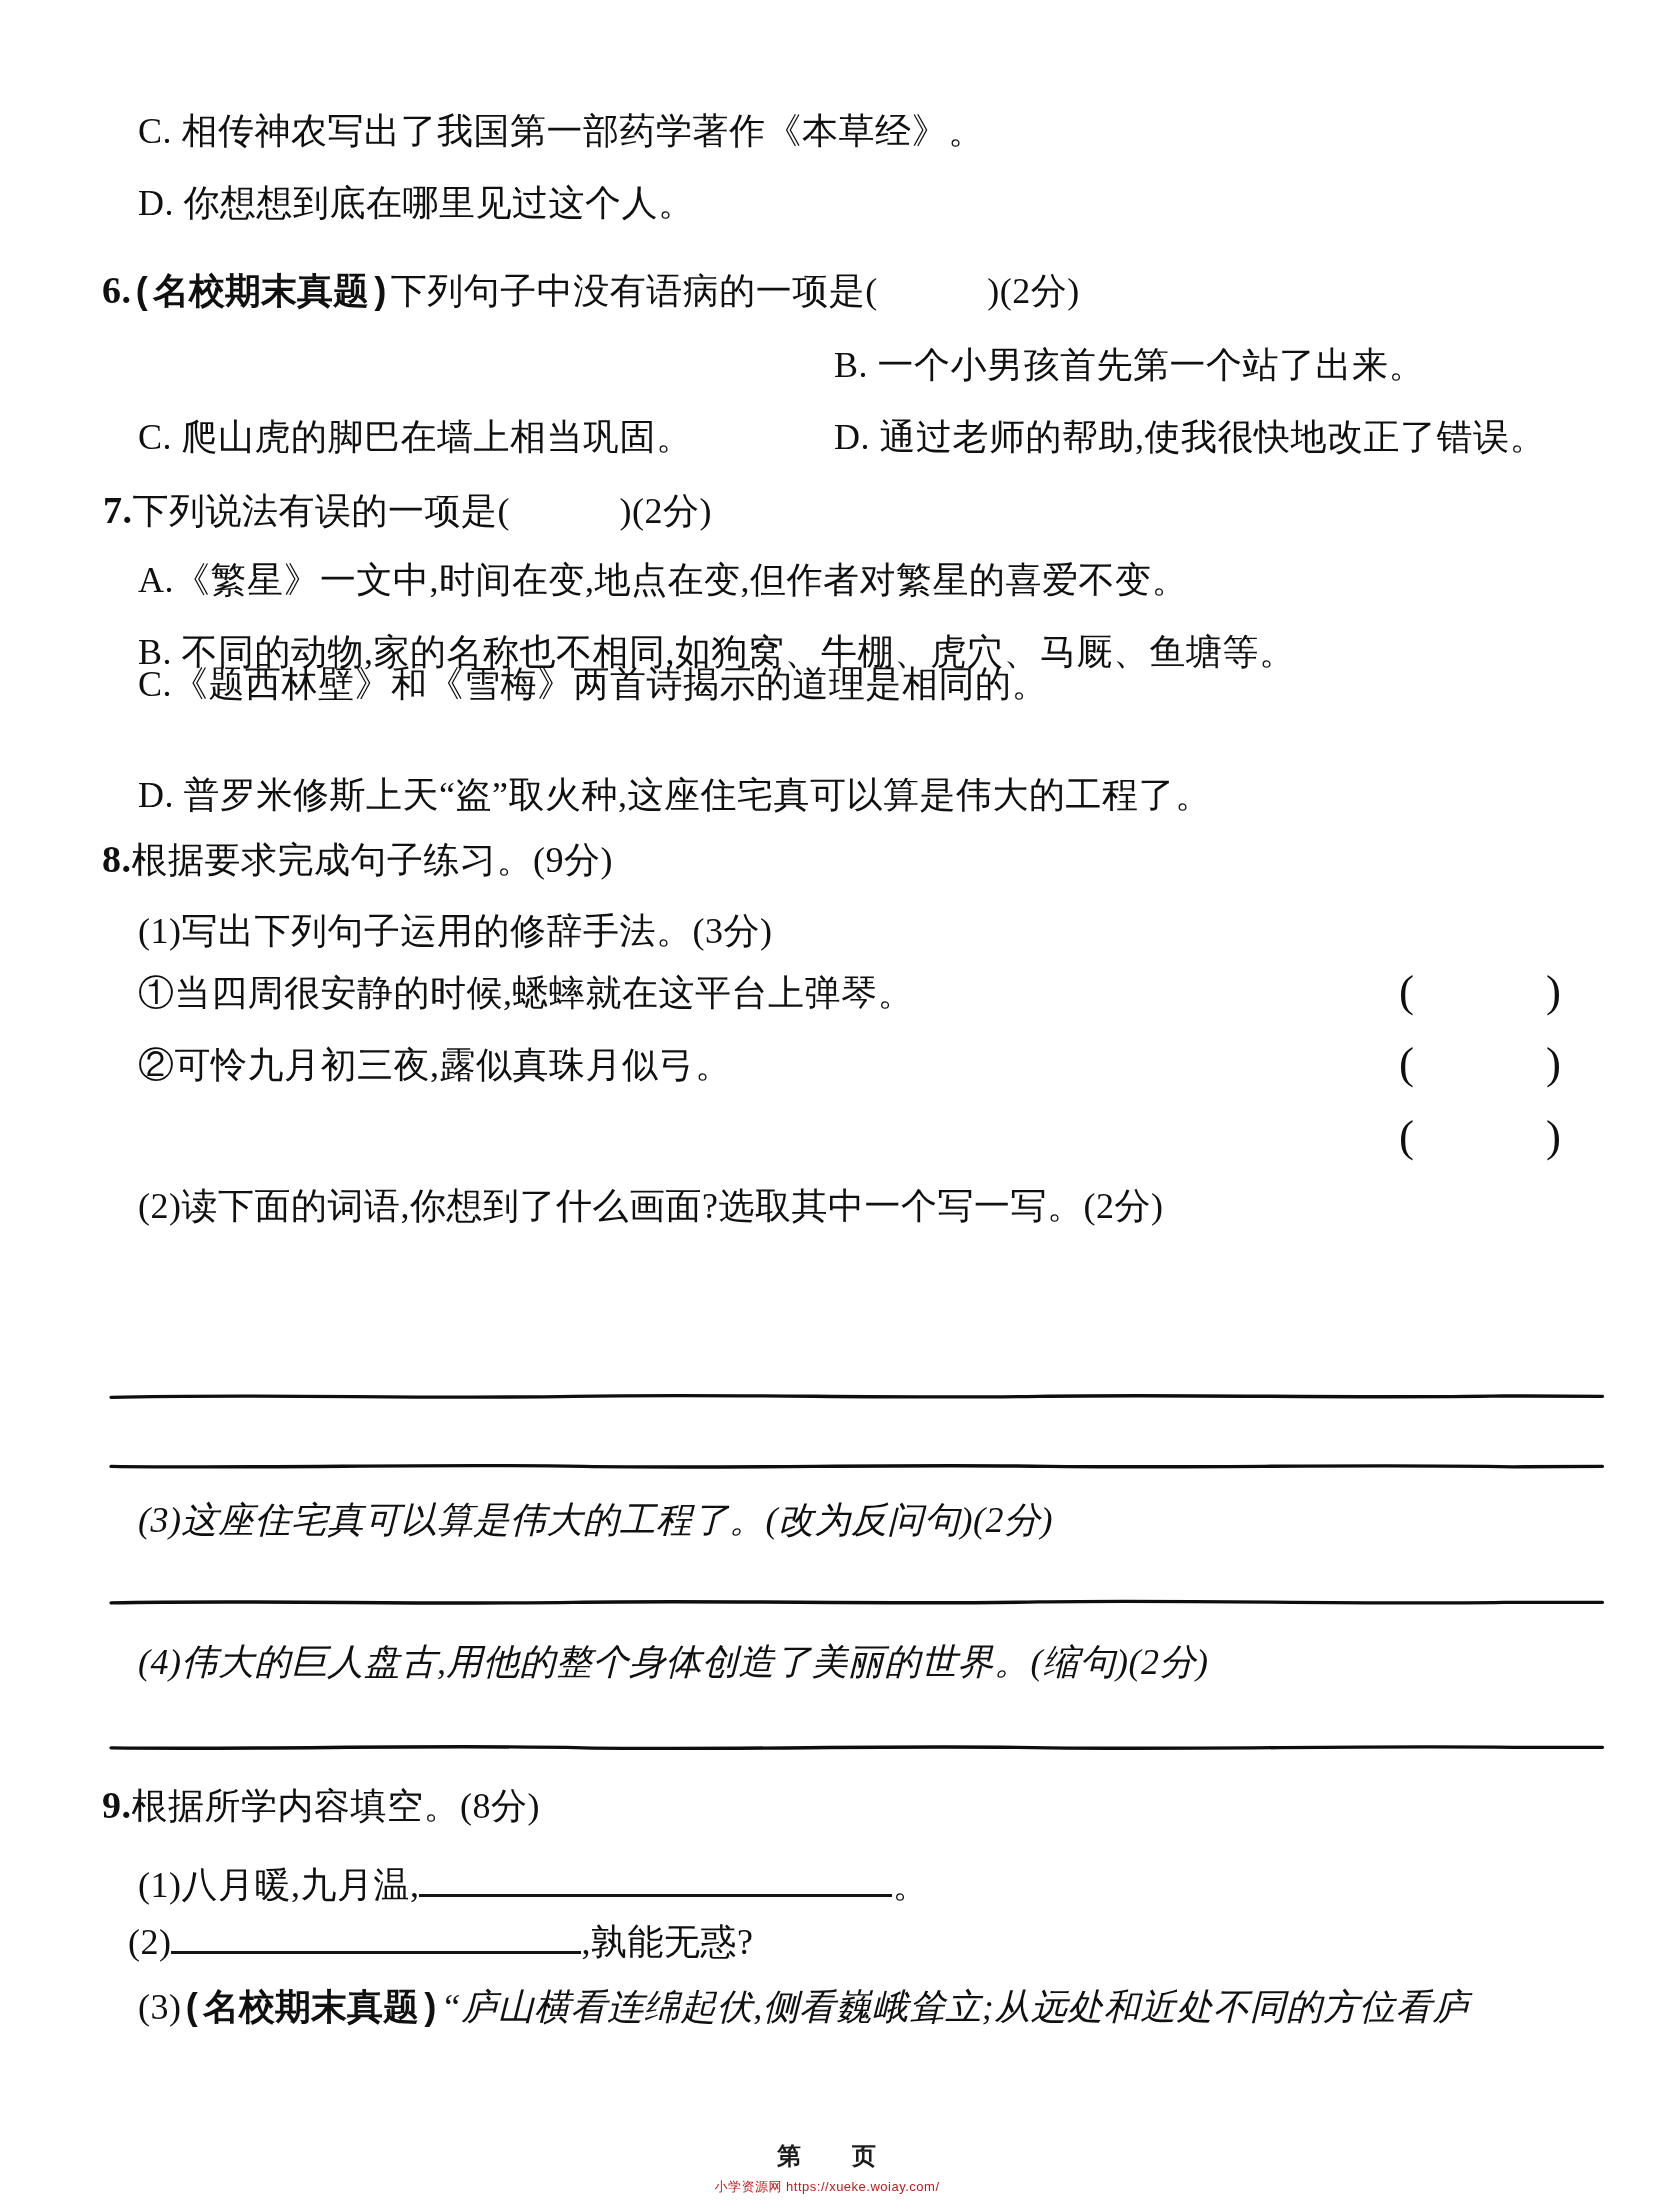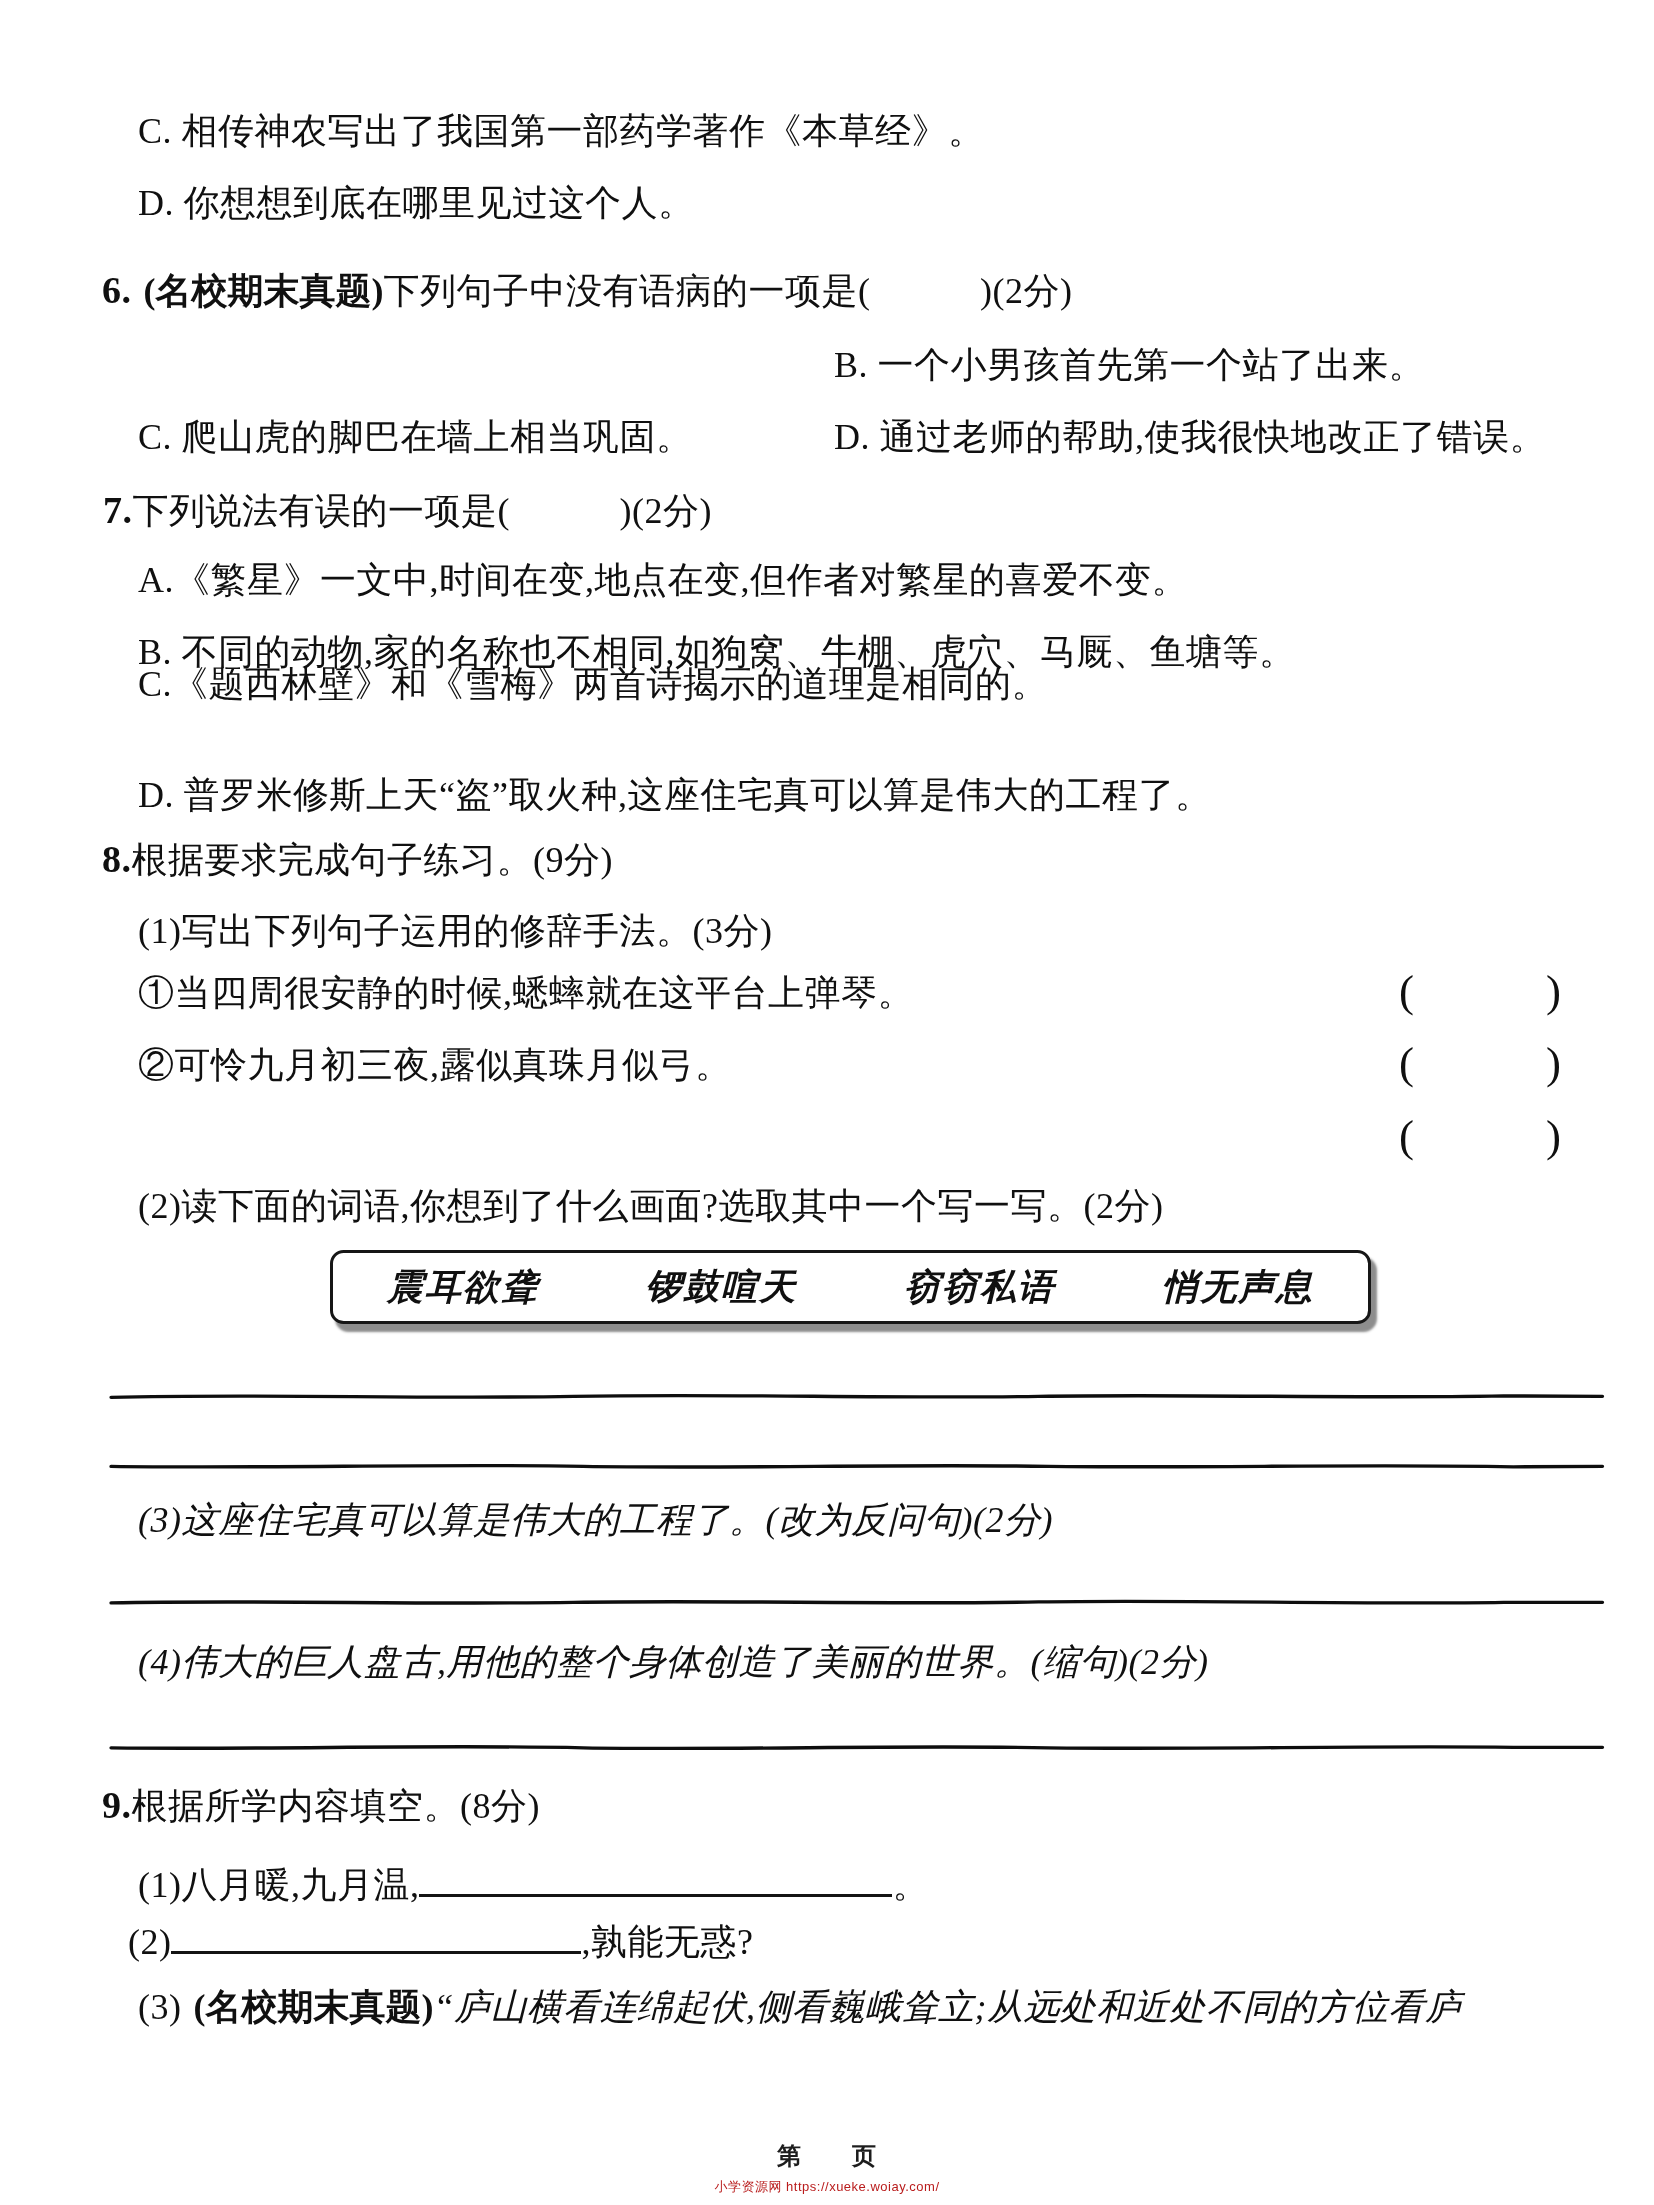--- a/index.html
+++ b/index.html
@@ -14,21 +14,21 @@
   }
   .row {
     position:absolute;
     font-size:36px;
     line-height:1.12;
     letter-spacing:0.5px;
     white-space:nowrap;
   }
   .row > span { white-space:pre;text-align:right; }
   .qnum { font-weight:700; font-size:38px; }
-  .tag  { font-family:Liberation Serif, serif; font-weight:700; letter-spacing:0;margin-left:12px; }
+  .tag  { font-family:Liberation Mono, monospace; font-weight:700; letter-spacing:0; }
   .kai  { font-style:italic; }
   .colB { position:absolute; top:0; left:696px; }
   .pmark {
     position:absolute;
     font-size:45px; line-height:1;
     font-family:"Liberation Serif","DejaVu Serif",serif;
   }
   .wordbox {
     position:absolute;
     left:330px; top:1250px;
@@ -125,26 +125,20 @@
   <span class="pmark" style="top:1041px;left:1399px">(</span>
   <span class="pmark" style="top:1041px;left:1546px">)</span>
 
   <span class="pmark" style="top:1114px;left:1399px">(</span>
   <span class="pmark" style="top:1114px;left:1546px">)</span>
 
   <div class="row" style="top:1186px;left:138px">
     <span>(2)读下面的词语,你想到了什么画面?选取其中一个写一写。(2分)</span>
   </div>
 
-  <div class="wordbox">
-    <span>震耳欲聋</span>
-    <span>锣鼓喧天</span>
-    <span>窃窃私语</span>
-    <span>悄无声息</span>
-  </div>
 
   <div class="wline" style="top:1392px">
     <svg width="1498" height="9.7" viewBox="0 0 3090 20">
         <path d="M5,11 C320,3 640,15 960,9 C1280,3 1600,14 1920,9 C2240,4 2560,14 2880,8 L3084,9" stroke="#0e0e0e" stroke-width="7" fill="none" stroke-linecap="round"></path>
       </svg>
   </div>
   <div class="wline" style="top:1462px">
     <svg width="1498" height="9.7" viewBox="0 0 3090 20">
         <path d="M5,9 C340,14 660,3 980,9 C1300,14 1620,4 1940,9 C2260,13 2580,4 2900,10 L3084,9" stroke="#0e0e0e" stroke-width="7" fill="none" stroke-linecap="round"></path>
       </svg>

